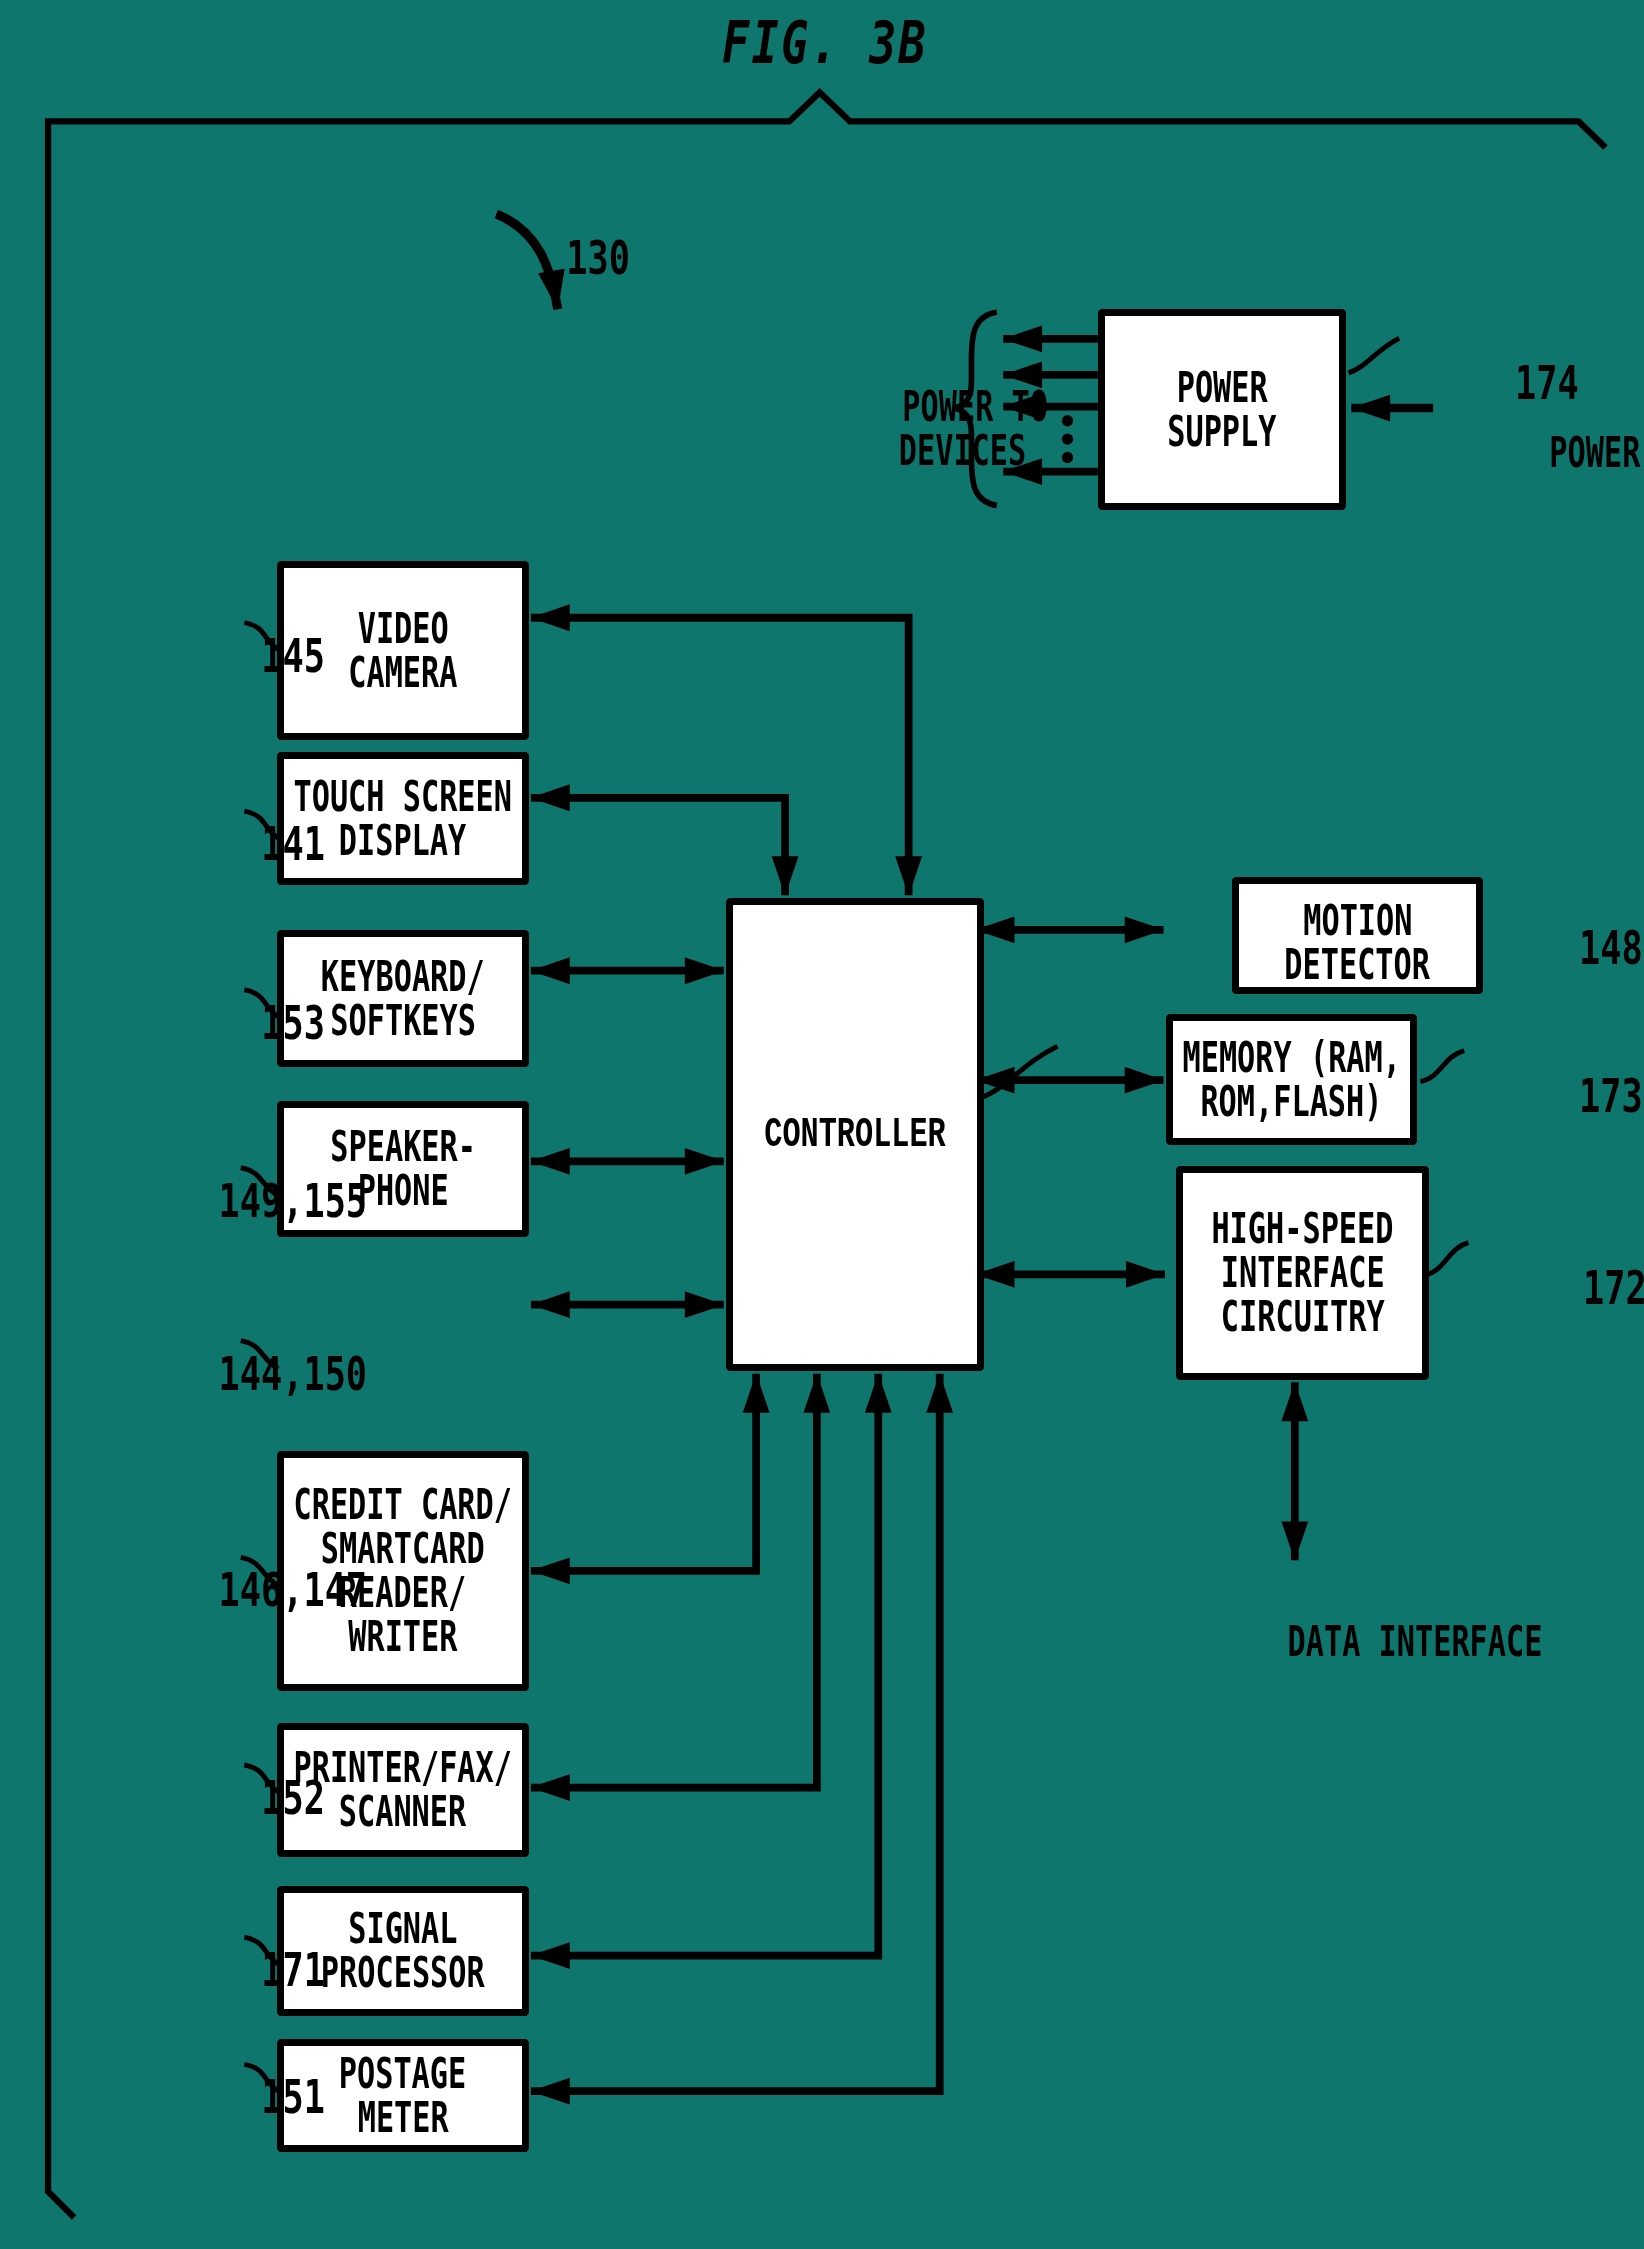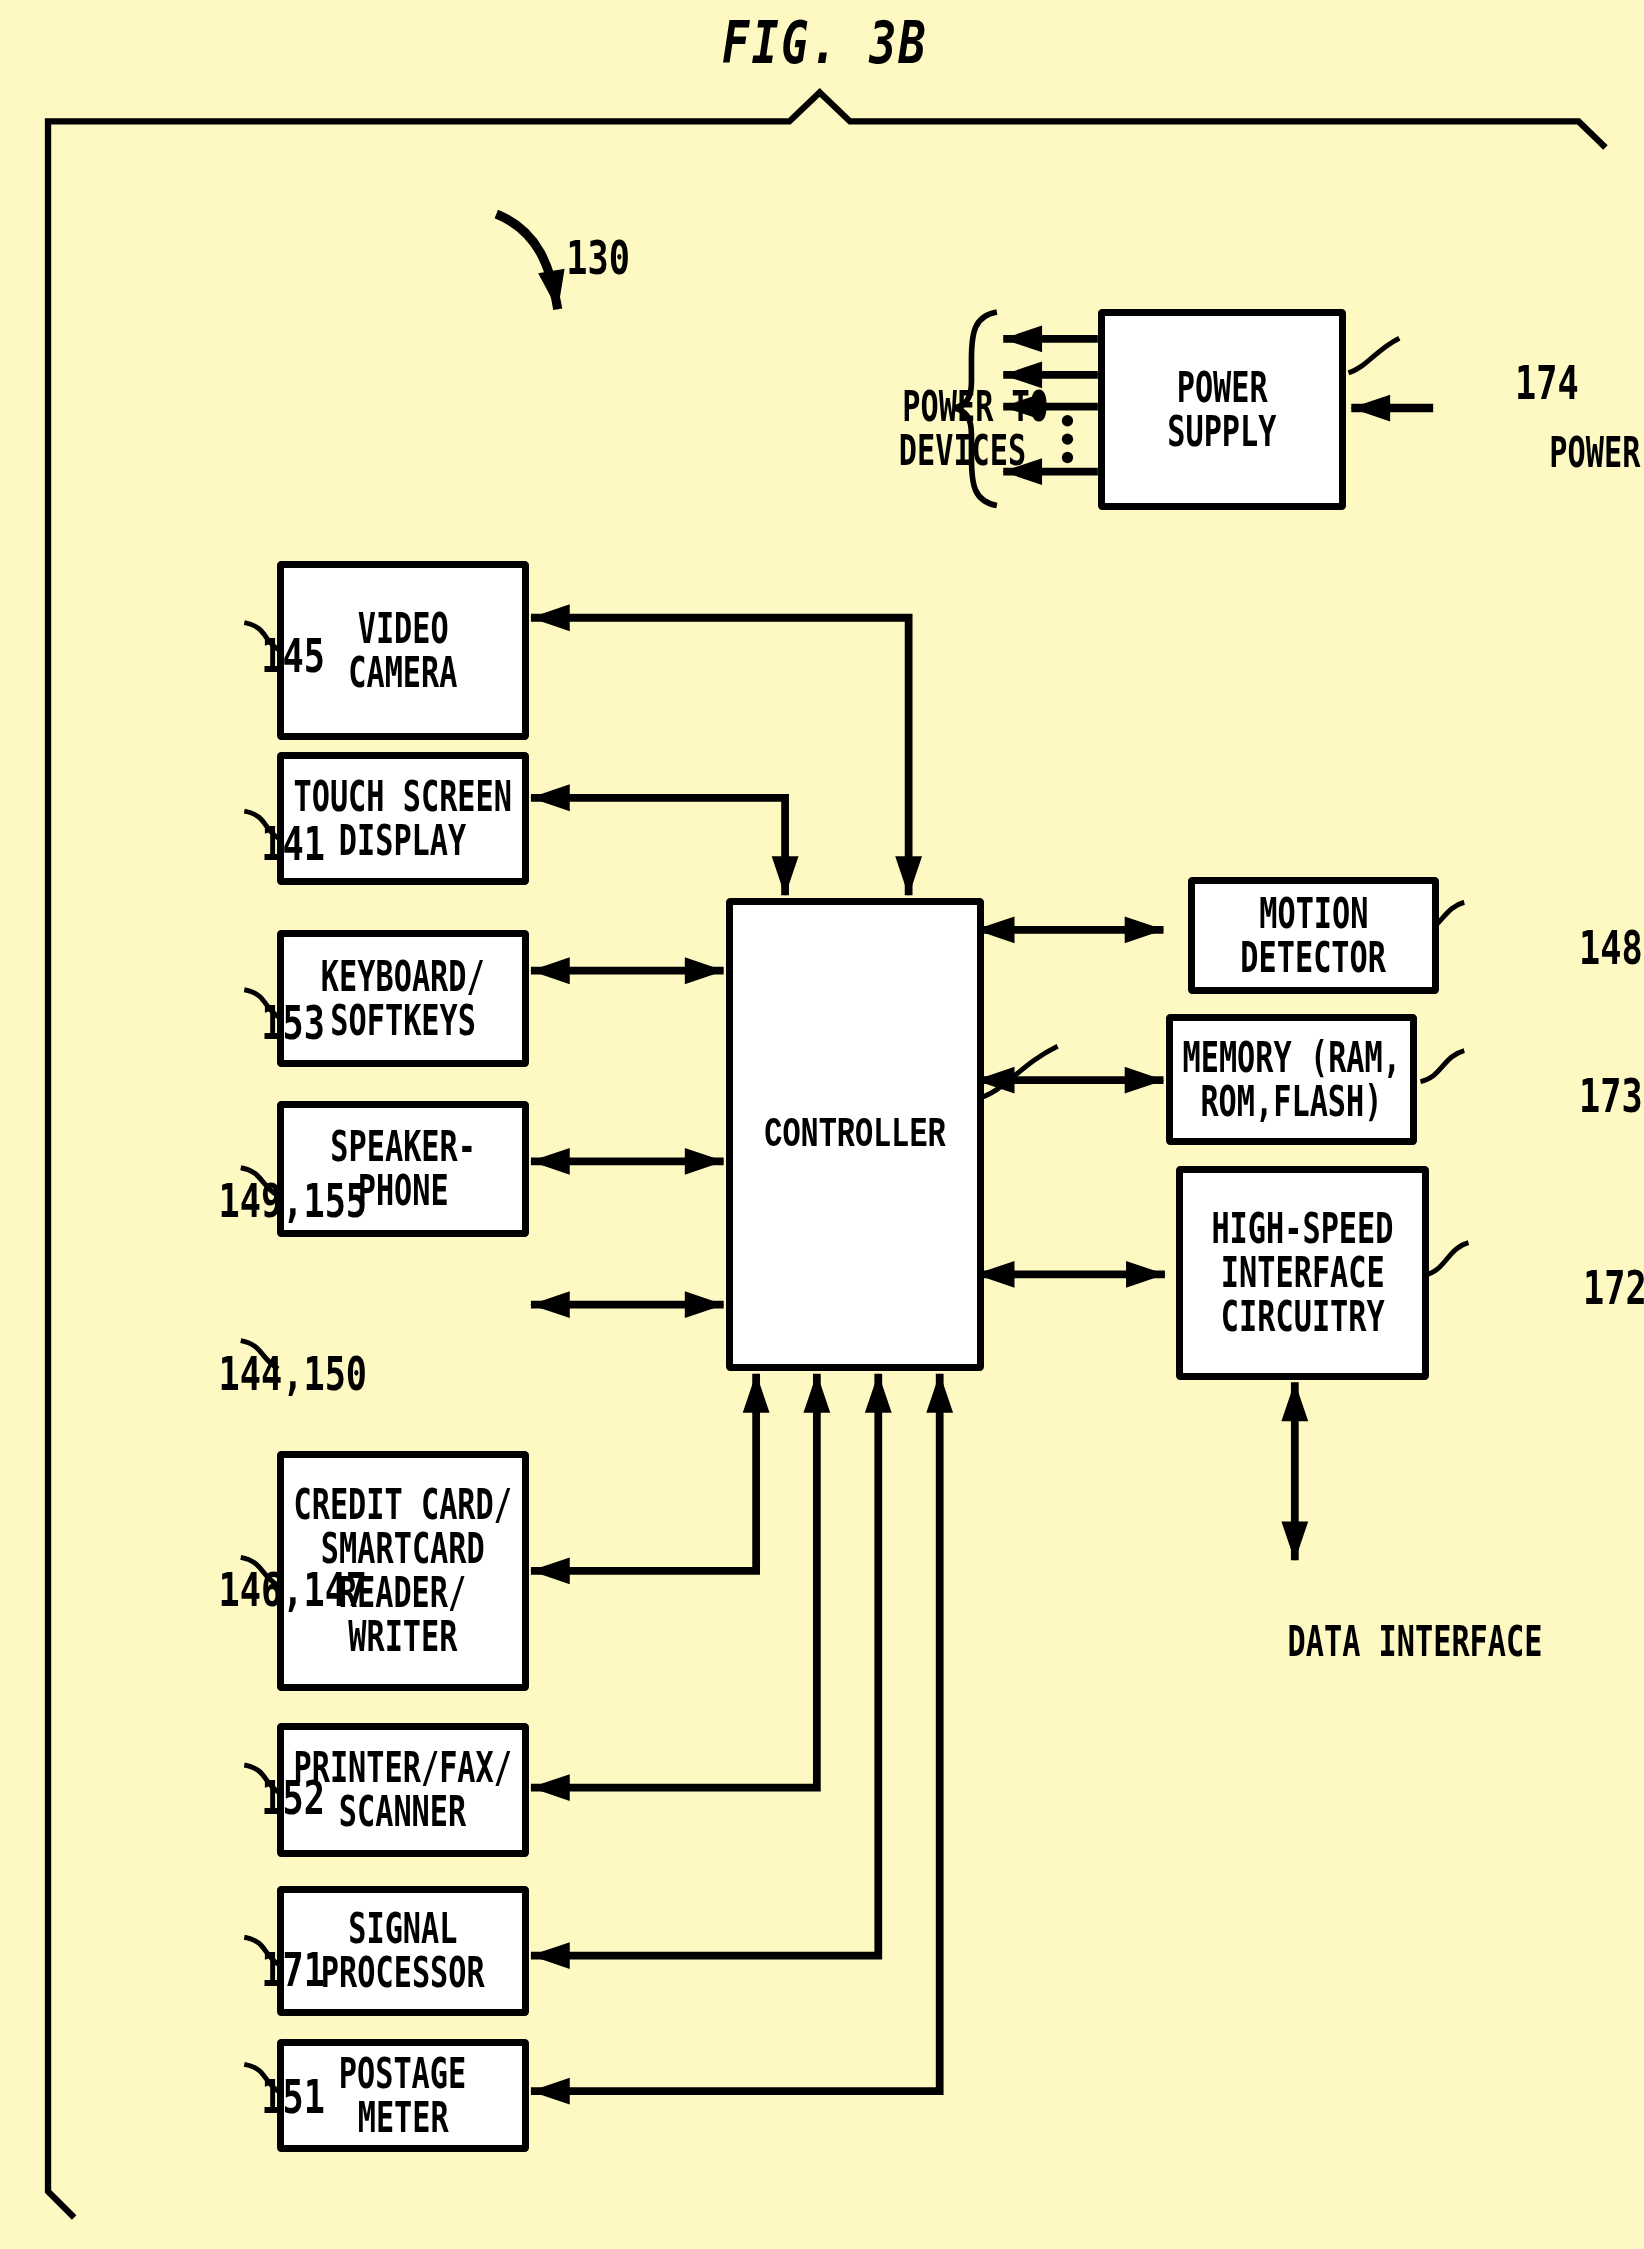--- a/index.html
+++ b/index.html
@@ -1,16 +1,16 @@
 <!DOCTYPE html>
 <html style="font-size:11.3px"><head>
 <meta charset="utf-8">
 <style>
   html,body{margin:0;padding:0;background:#fff;}
-  .canvas{position:relative;width:1645px;height:2250px;background:#fef9c3;
+  .canvas{position:relative;width:1645px;height:2250px;background:#0f766e;
           font-family:"DejaVu Sans Mono","Liberation Mono",monospace;color:#000;}
   .lines-layer{position:absolute;left:0;top:0;width:1645px;height:2250px;}
   .block{position:absolute;box-sizing:border-box;border:7px solid #000;border-radius:4.2px;
          background:#fff;display:flex;flex-direction:column;align-items:center;justify-content:center;}
   .block .ln{display:inline-block;font-size:42px;line-height:44px;font-weight:bold;
              white-space:pre;transform:scaleX(0.72);transform-origin:50% 50%;}
   .ref{position:absolute;font-size:47px;font-weight:bold;line-height:49px;white-space:pre;}
   .ref.r{text-align:right;}
   .ref.r .cx{display:inline-block;transform:scaleX(0.75);transform-origin:100% 50%;}
   .ref.l .cx{display:inline-block;transform:scaleX(0.75);transform-origin:0% 50%;}
@@ -174,21 +174,21 @@
   </div>
 
   <div class="block" style="left:277px;top:2039px;width:252px;height:113px;">
     <span class="ln">POSTAGE</span>
     <span class="ln">METER</span>
   </div>
   <div class="ref r" style="left:127px;top:2023px;width:113px;">
     <span class="cx">151</span>
   </div>
 
-  <div class="block" style="left:1188px;top:877px;width:251px;height:117px;">
+  <div class="block" style="left:1232px;top:877px;width:251px;height:117px;justify-content:flex-end;">
     <span class="ln">MOTION</span>
     <span class="ln">DETECTOR</span>
   </div>
   <div class="ref l" style="left:1466px;top:874px;width:141px;">
     <span class="cx">148</span>
   </div>
 
   <div class="block" style="left:1166px;top:1014px;width:251px;height:131px;">
     <span class="ln">MEMORY (RAM,</span>
     <span class="ln">ROM,FLASH)</span>

